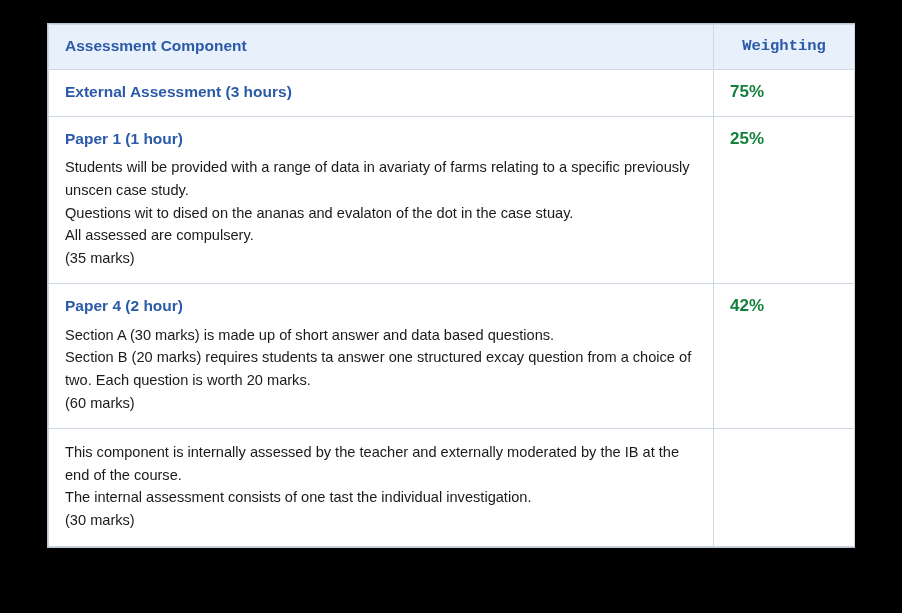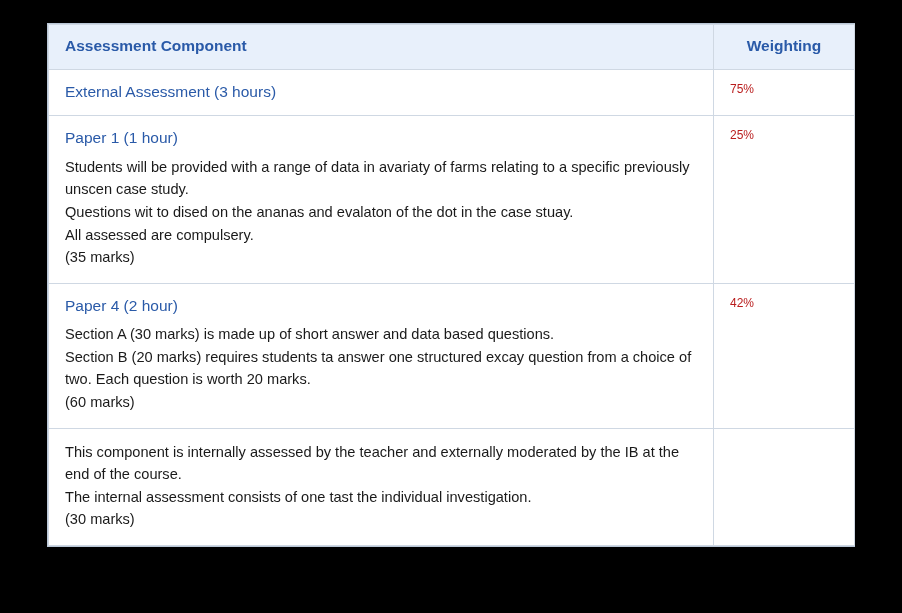--- a/index.html
+++ b/index.html
@@ -48,36 +48,37 @@
   thead th {
     background: #e8f0fb;
     color: #2a5aa8;
     font-size: 15.5px;
     font-weight: bold;
     padding-top: 16px;
     padding-bottom: 16px;
   }
   thead th.weighting {
     text-align: center;
+    font-family: Liberation Mono, monospace;
   }
   .row-head {
     color: #2a5aa8;
-    font-weight: normal;
+    font-weight: bold;
     font-size: 15.5px;
     line-height: 1.25;
   }
   .row-title-only td {
     padding-top: 13px;
     padding-bottom: 15px;
   }
   .weight-cell {
     text-align: center;
-    font-weight: normal;
-    font-size: 12px;
-    color: #b91c1c;
+    font-weight: bold;
+    font-size: 17px;
+    color: #15803d;
     padding-top: 14px;
   }
   .body-line {
     color: #1a1a1a;
     font-size: 14.6px;
     line-height: 1.55;
   }
   .sub-block {
     margin-top: 8px;
   }

